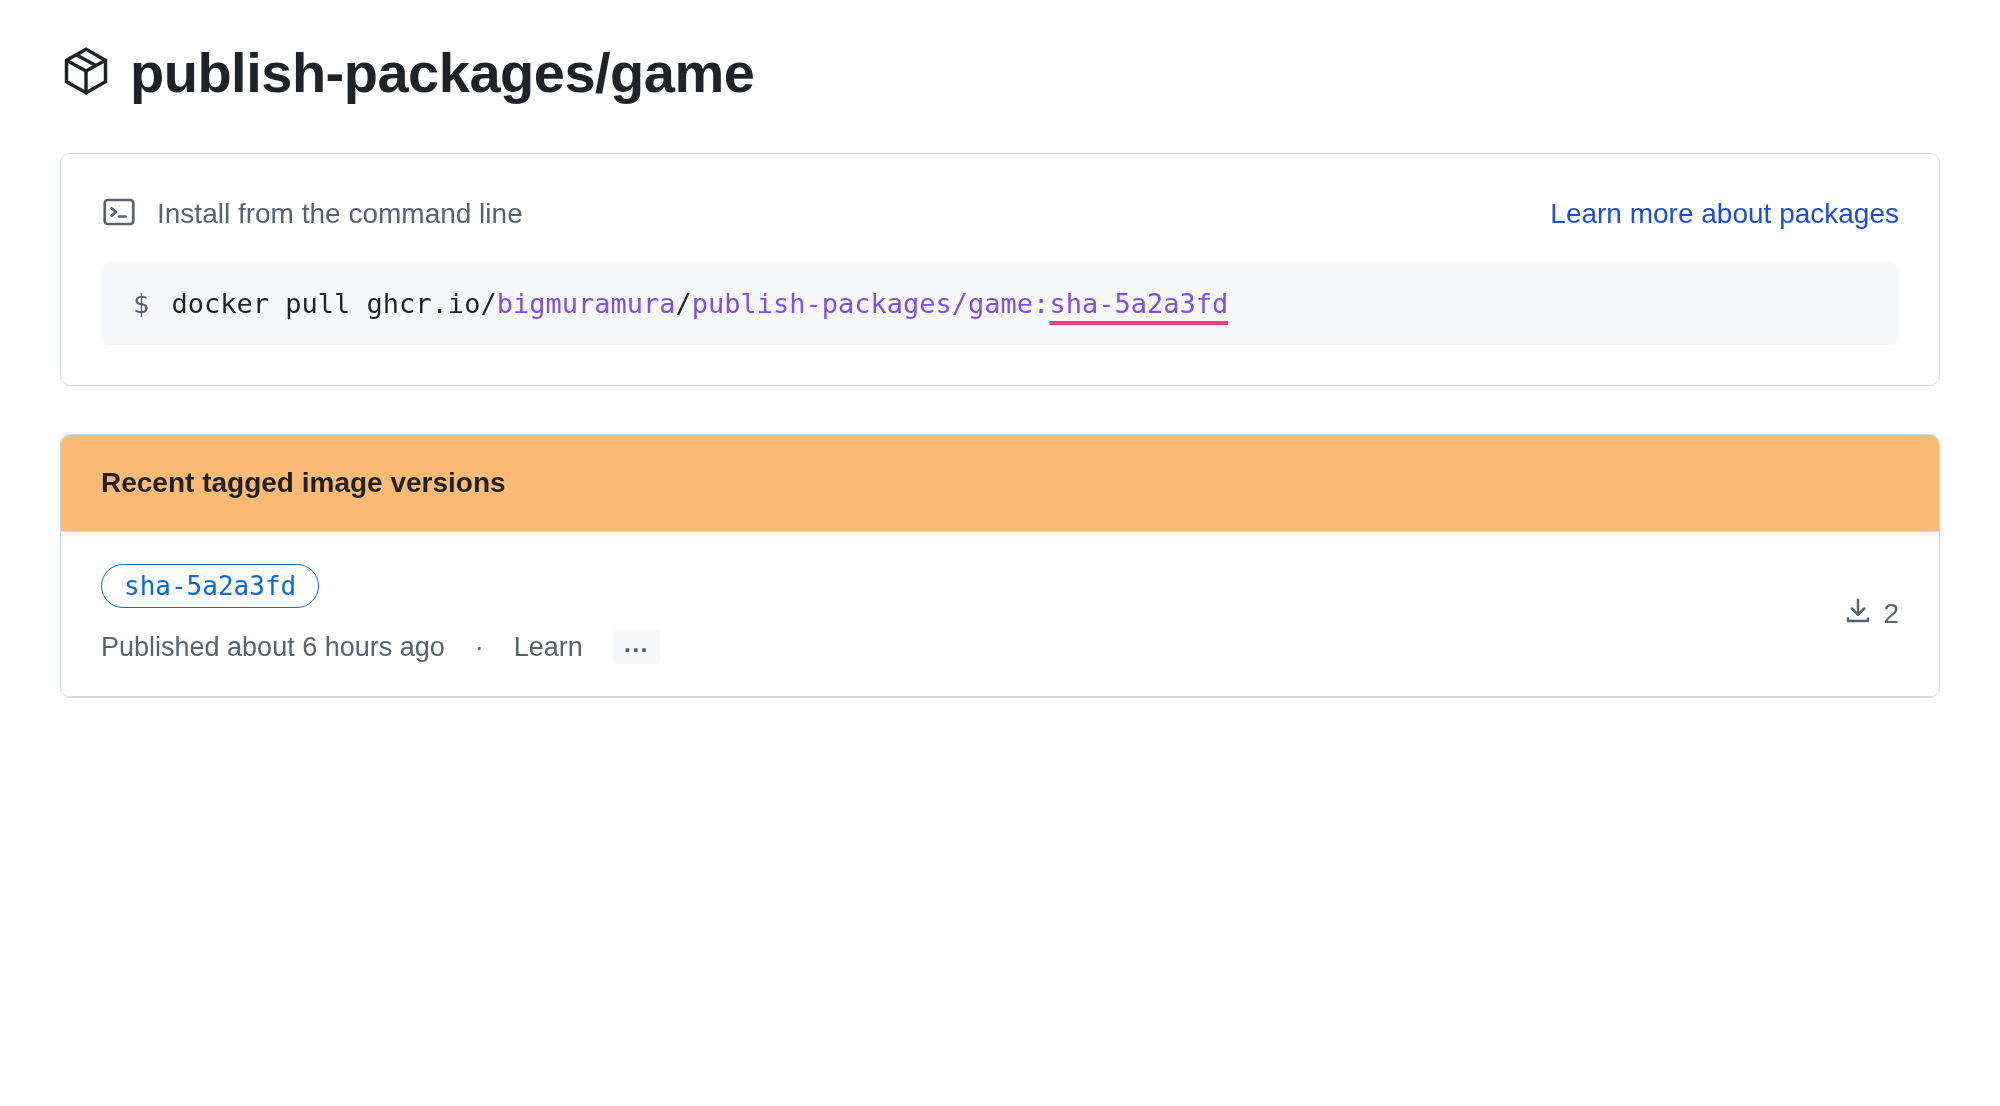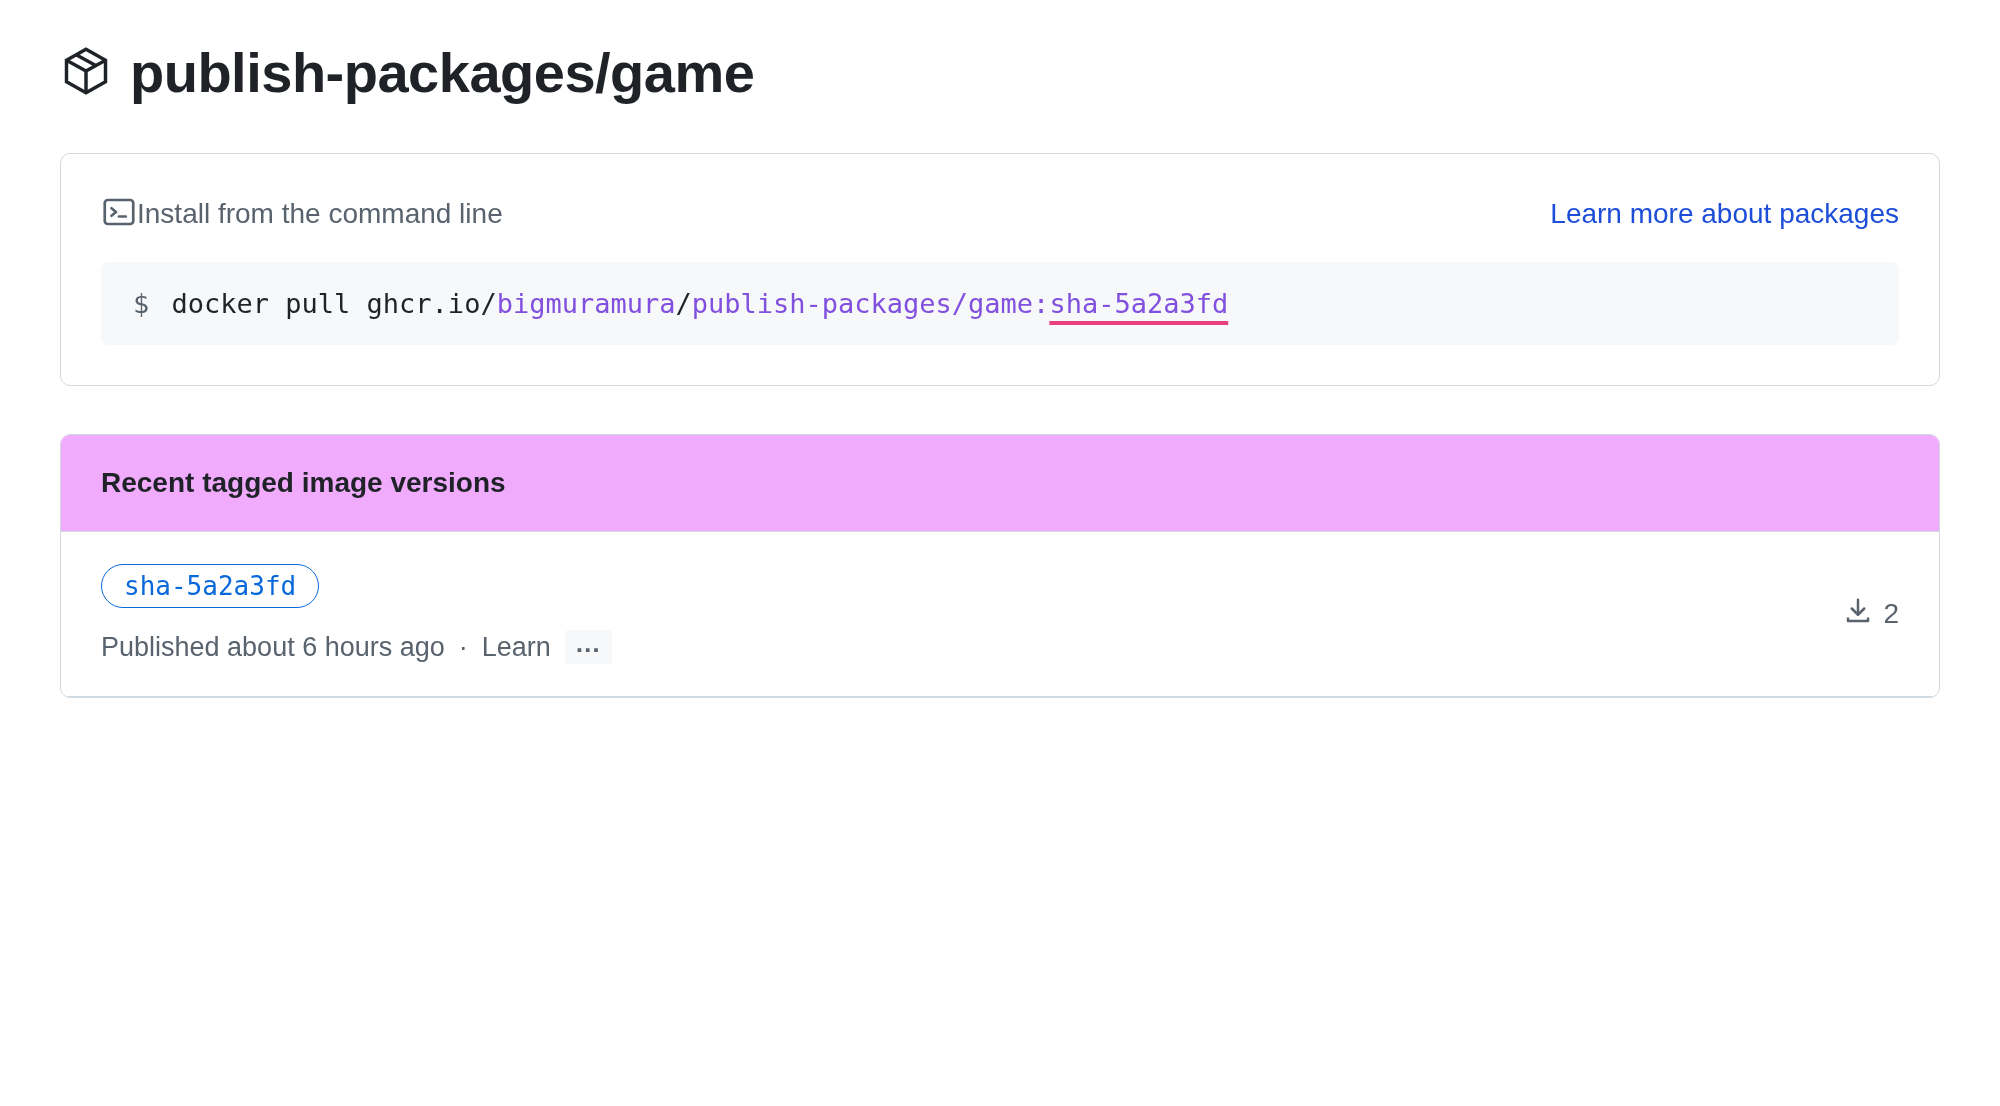--- a/index.html
+++ b/index.html
@@ -33,20 +33,21 @@
   .install-card { padding: 40px; }
   .install-header {
     display: flex;
     align-items: center;
     justify-content: space-between;
     margin-bottom: 28px;
   }
   .install-left {
     display: flex;
     align-items: center;
+    gap: 20px;
   }
   .install-label {
     font-size: 28px;
     color: #59636e;
     font-weight: 400;
   }
   .learn-link {
     font-size: 28px;
     color: #1d4ed8;
     text-decoration: none;
@@ -64,21 +65,21 @@
   .code-block .prompt { color: #59636e; margin-right: 6px; }
   .code-block .link-part { color: #8250df; margin-top: 39px; }
   .code-block .sha-underline {
     text-decoration: underline;
     text-decoration-color: #e7407a;
     text-decoration-thickness: 4px;
     text-underline-offset: 8px;
   }
   .versions-card {}
   .versions-header {
-    background: #f0abfc;
+    background: #fdba74;
     border-bottom: 1px solid #d1d9e0;
     padding: 32px 40px;
   }
   .versions-title {
     font-size: 28px;
     font-weight: 600;
     color: #1f2328;
   }
   .version-row {
     display: flex;
@@ -94,21 +95,21 @@
     border-radius: 999px;
     padding: 6px 22px;
     color: #0969da;
     font-size: 26px;
     font-family: ui-monospace, SFMono-Regular, "SF Mono", Menlo, Consolas, monospace;
     cursor: pointer;
   }
   .version-meta {
     display: flex;
     align-items: center;
-    gap: 14px;
+    gap: 30px;
     font-size: 27px;
     color: #59636e;
   }
   .ellipsis-btn {
     background: #f6f8fa;
     border: none;
     border-radius: 4px;
     color: #59636e;
     font-size: 26px;
     padding: 0px 10px 8px 10px;

